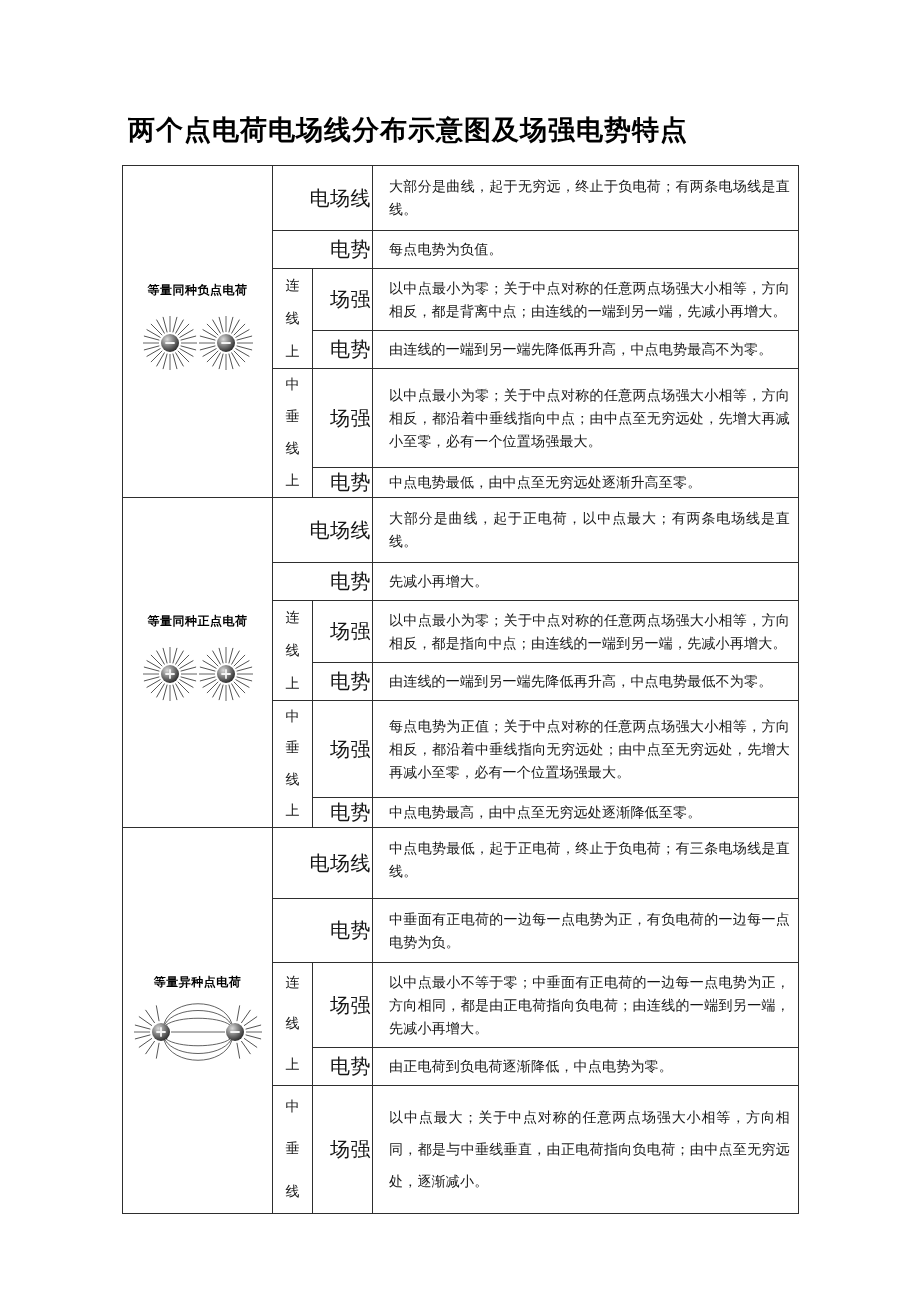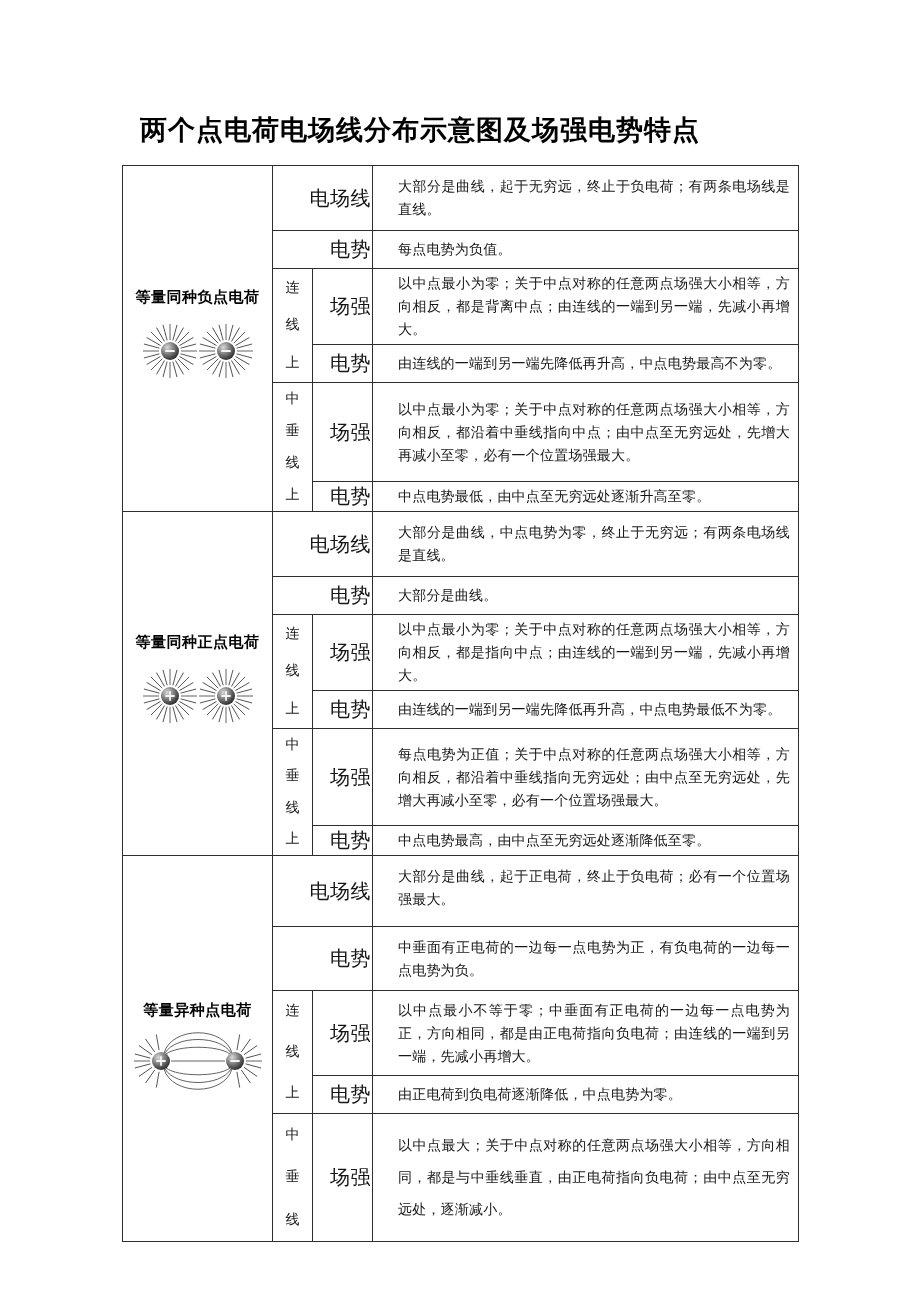--- a/index.html
+++ b/index.html
@@ -4,52 +4,52 @@
 <style>
   * { box-sizing: border-box; }
   html, body { margin: 0; padding: 0; }
   body {
     width: 920px; height: 1302px;
     background: #ffffff; position: relative; overflow: hidden;
     font-family: "Liberation Serif", "DejaVu Serif", serif;
     color: #161616;
   }
   .page-title {
-    position: absolute; top: 112px; left: 12px; width: 816px;
+    position: absolute; top: 112px; left: 0; width: 816px;
     text-align: center;
     font-family: "Liberation Sans", "DejaVu Sans", sans-serif;
     font-weight: bold; font-size: 27px; letter-spacing: 1px;
     color: #000;
   }
   table.main-table {
     position: absolute; left: 122px; top: 165px;
     width: 676px; border-collapse: collapse; table-layout: fixed;
   }
   .main-table td { border: 1px solid #2e2e2e; }
   .text-cell {
     font-size: 14px; line-height: 23px; letter-spacing: 0.2px;
-    padding: 3px 8px 3px 25px; vertical-align: middle;
+    padding: 3px 8px 3px 16px; vertical-align: middle;
     text-align: justify;
   }
   .text-cell.va-top { vertical-align: top; padding-top: 9px; }
   .text-cell.loose { line-height: 32px; font-family: Liberation Serif, serif; }
   .label-cell {
     text-align: right; vertical-align: middle;
     font-size: 20px; letter-spacing: 0.5px;
   }
   .vlabel-cell { position: relative; font-size: 14px; }
   .vlabel-cell .vstack {
     position: absolute; inset: 0;
     display: flex; flex-direction: column;
     justify-content: space-around; align-items: center;
   }
   .charge-cell { vertical-align: middle; text-align: center; padding: 2px; }
   .charge-label {
     font-family: "Liberation Sans", "DejaVu Sans", sans-serif;
-    font-weight: bold; font-size: 15px; letter-spacing: 0.5px;
+    font-weight: bold; font-size: 12px; letter-spacing: 0.5px;
     margin-bottom: 5px; color: #000;
   }
   .diagram { display: block; margin: 0 auto; }
 </style>
 </head>
 <body>
 
 <svg width="0" height="0" style="position:absolute" aria-hidden="true">
   <defs>
     <radialGradient id="ballGrad" cx="35%" cy="30%" r="80%">
@@ -170,25 +170,25 @@
           <g transform="translate(28,0)">
               <use href="#burst"></use>
             </g>
           <circle cx="-28" cy="0" r="9" fill="url(#ballGrad)"></circle>
           <circle cx="28" cy="0" r="9" fill="url(#ballGrad)"></circle>
           <use href="#signPlus" transform="translate(-28,0)"></use>
           <use href="#signPlus" transform="translate(28,0)"></use>
         </svg>
       </td>
       <td class="label-cell" colspan="2">电场线</td>
-      <td class="text-cell va-top">大部分是曲线，中点电势为零，终止于无穷远；有两条电场线是直线。</td>
+      <td class="text-cell va-top">大部分是曲线，起于正电荷，以中点最大；有两条电场线是直线。</td>
     </tr>
     <tr style="height:38px">
       <td class="label-cell" colspan="2">电势</td>
-      <td class="text-cell">大部分是曲线。</td>
+      <td class="text-cell">先减小再增大。</td>
     </tr>
     <tr style="height:62px">
       <td class="vlabel-cell" rowspan="2">
         <div class="vstack">
           <span>连</span>
           <span>线</span>
           <span>上</span>
         </div>
       </td>
       <td class="label-cell">场强</td>
@@ -250,21 +250,21 @@
             <use href="#ray" transform="rotate(55)"></use>
             <use href="#ray" transform="rotate(80)"></use>
           </g>
           <circle cx="-37" cy="0" r="9" fill="url(#ballGrad)"></circle>
           <circle cx="37" cy="0" r="9" fill="url(#ballGrad)"></circle>
           <use href="#signPlus" transform="translate(-37,0)"></use>
           <use href="#signMinus" transform="translate(37,0)"></use>
         </svg>
       </td>
       <td class="label-cell" colspan="2">电场线</td>
-      <td class="text-cell va-top">大部分是曲线，起于正电荷，终止于负电荷；必有一个位置场强最大。</td>
+      <td class="text-cell va-top">中点电势最低，起于正电荷，终止于负电荷；有三条电场线是直线。</td>
     </tr>
     <tr style="height:64px">
       <td class="label-cell" colspan="2">电势</td>
       <td class="text-cell">中垂面有正电荷的一边每一点电势为正，有负电荷的一边每一点电势为负。</td>
     </tr>
     <tr style="height:85px">
       <td class="vlabel-cell" rowspan="2">
         <div class="vstack">
           <span>连</span>
           <span>线</span>

